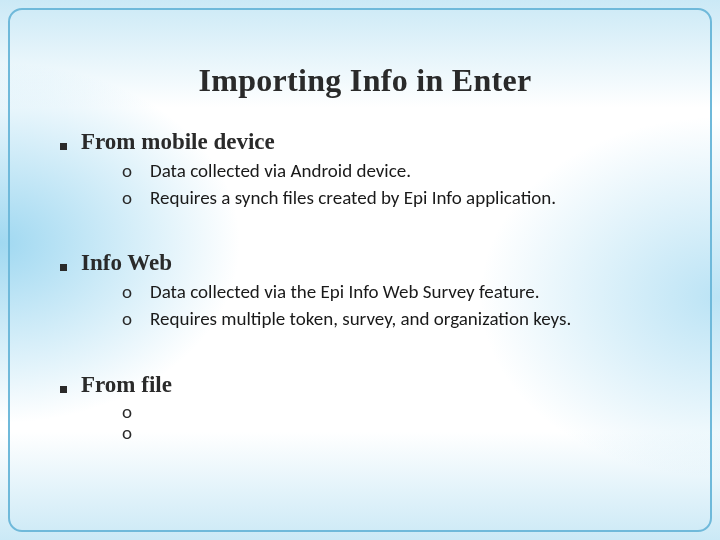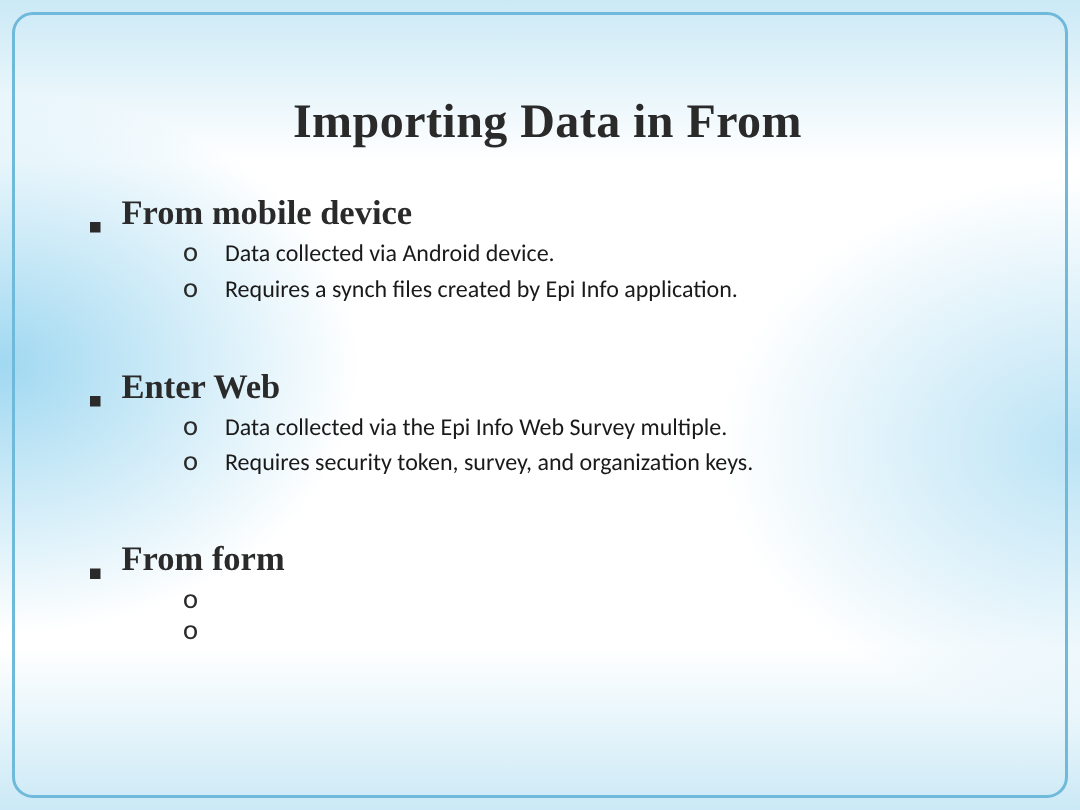--- a/index.html
+++ b/index.html
@@ -50,21 +50,21 @@
   ul.top-list {
     list-style: none;
     margin: 0;
     padding: 0;
   }
   ul.top-list > li {
     margin-bottom: 40px;
   }
   .top-row {
     display: flex;
-    align-items: flex-end;
+    align-items: center;
     margin-top: 28px;
   }
   .sq-bullet {
     width: 7px;
     height: 7px;
     background: #2a2a2a;
     margin-top: 9px;
     margin-right: 14px;
     flex: none;
   }
@@ -90,32 +90,32 @@
     color: #2a2a2a;
     margin-right: 16px;
     line-height: 1;
     position: relative;
     top: 0;
     flex: none;
     width: 12px;
   }
   .sub-text {
     font-family: "Calibri", "Segoe UI", Arial, sans-serif;
-    font-size: 16px;
+    font-size: 19px;
     line-height: 1.3;
     color: #1a1a1a;
   }
 </style>
 </head>
 <body>
 
 <div class="frame"></div>
 
 <div class="content">
-  <h1 class="title">Importing Data in From</h1>
+  <h1 class="title">Importing Info in Enter</h1>
 
   <ul class="top-list">
 
     <li>
       <div class="top-row">
         <div class="sq-bullet"></div>
         <div class="top-label">From mobile device</div>
       </div>
       <ul class="sub-list">
         <li>
@@ -125,38 +125,38 @@
         <li>
           <span class="circ-bullet">o</span>
           <span class="sub-text">Requires a synch files created by Epi Info application.</span>
         </li>
       </ul>
     </li>
 
     <li>
       <div class="top-row">
         <div class="sq-bullet"></div>
-        <div class="top-label">Enter Web</div>
+        <div class="top-label">Info Web</div>
       </div>
       <ul class="sub-list">
         <li>
           <span class="circ-bullet">o</span>
-          <span class="sub-text">Data collected via the Epi Info Web Survey multiple.</span>
+          <span class="sub-text">Data collected via the Epi Info Web Survey feature.</span>
         </li>
         <li>
           <span class="circ-bullet">o</span>
-          <span class="sub-text">Requires security token, survey,  and organization keys.</span>
+          <span class="sub-text">Requires multiple token, survey,  and organization keys.</span>
         </li>
       </ul>
     </li>
 
     <li>
       <div class="top-row">
         <div class="sq-bullet"></div>
-        <div class="top-label">From form</div>
+        <div class="top-label">From file</div>
       </div>
       <ul class="sub-list">
         <li>
           <span class="circ-bullet">o</span>
         </li>
         <li>
           <span class="circ-bullet">o</span>
         </li>
       </ul>
     </li>

